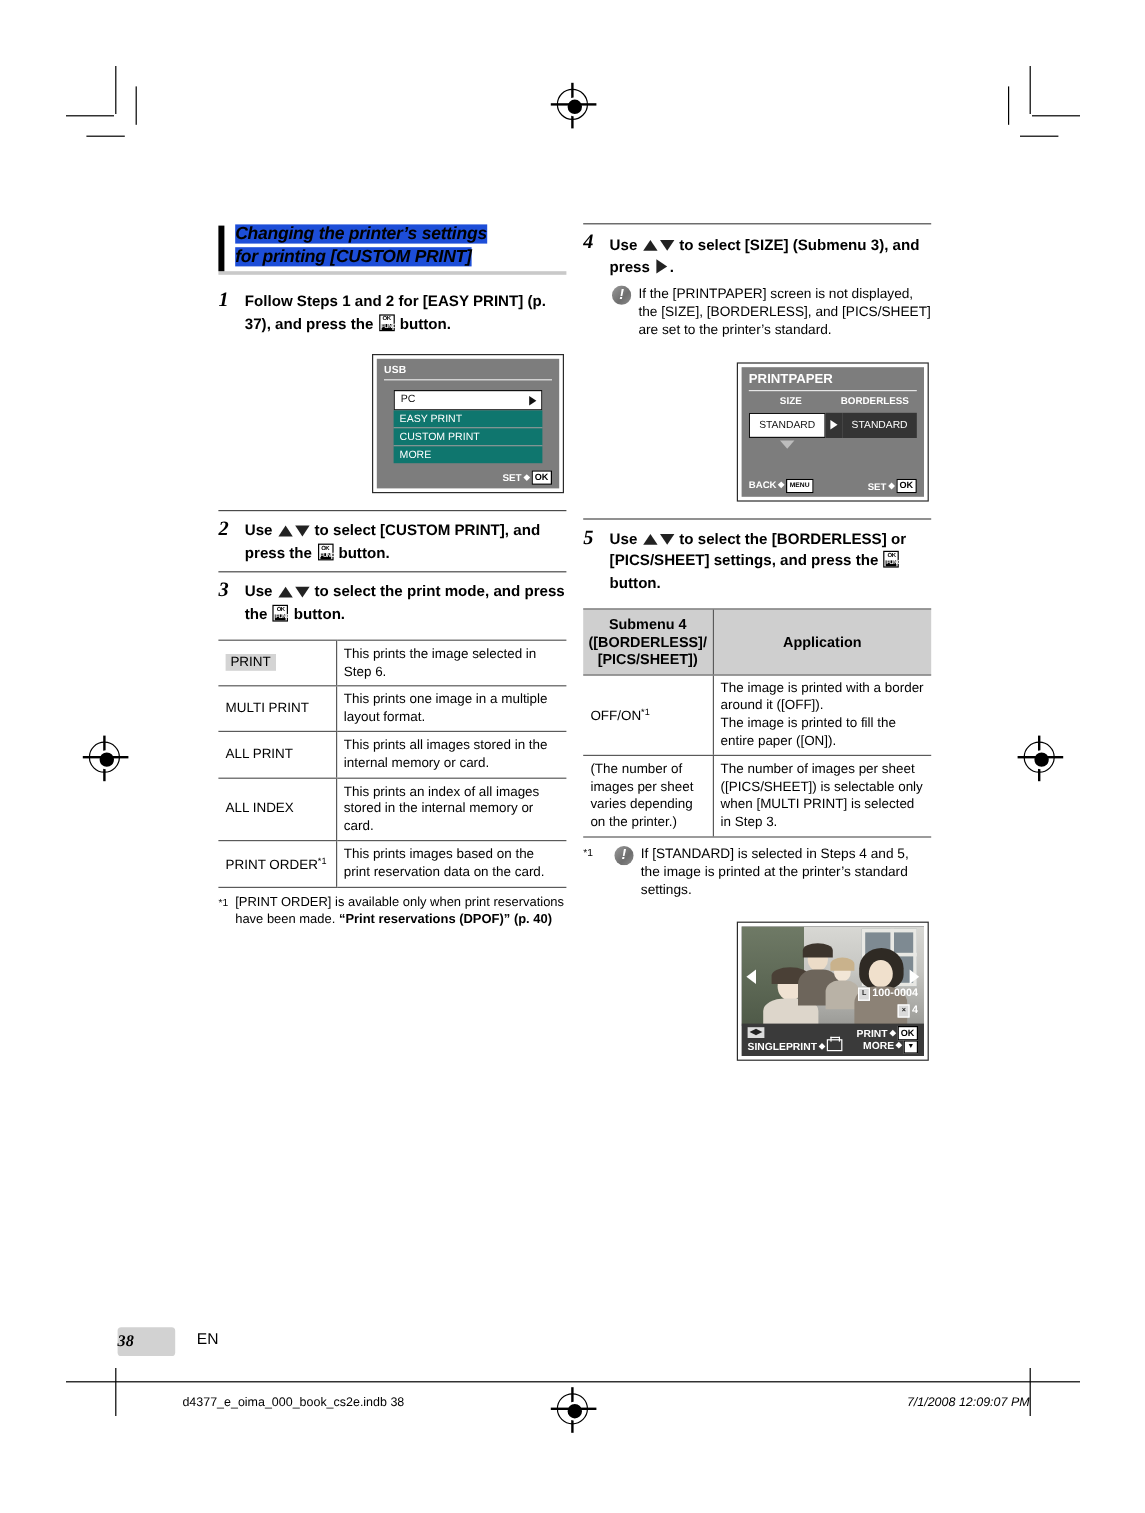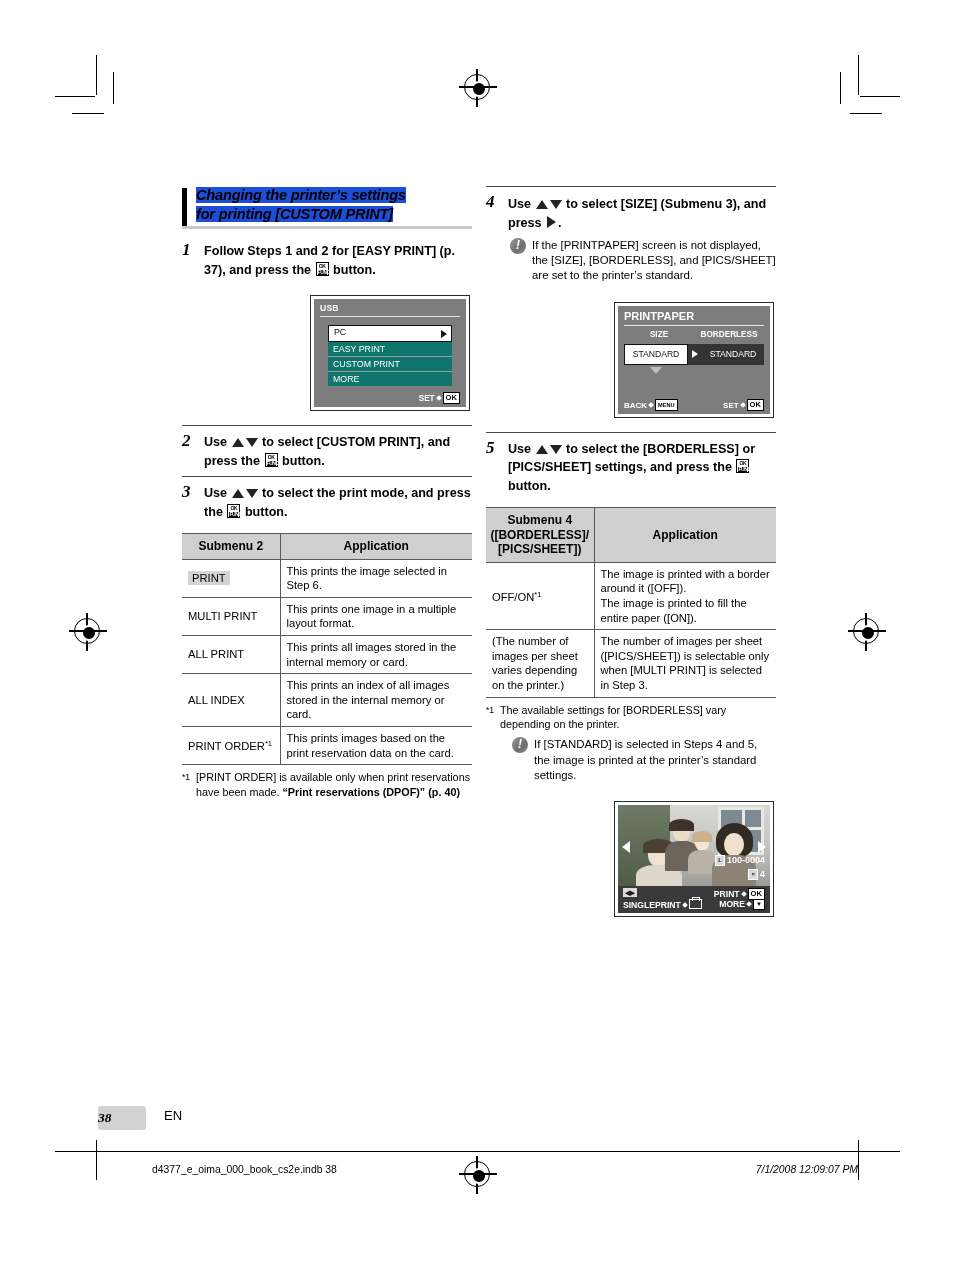--- a/index.html
+++ b/index.html
@@ -339,24 +339,20 @@
         <span>Use </span><span class="tri-up"></span><span class="tri-dn"></span><span> to select the print mode, and press the </span><span class="btn-ok"><i class="a">OK</i><i class="b">FUNC</i></span><span> button.</span>
       </div>
     </div>
 
     <table class="tbl">
       <colgroup>
           <col style="width:98px">
           <col style="width:192px">
         </colgroup>
       <tbody>
-          <tr>
-        <th>Submenu 2</th>
-        <th class="cdiv">Application</th>
-      </tr>
       <tr>
         <td><span class="hl-cell">PRINT</span></td>
         <td class="cdiv">This prints the image selected in Step 6.</td>
       </tr>
       <tr>
         <td>MULTI PRINT</td>
         <td class="cdiv">This prints one image in a multiple layout format.</td>
       </tr>
       <tr>
         <td>ALL PRINT</td>
@@ -441,21 +437,21 @@
 The image is printed to fill the entire paper ([ON]).</td>
       </tr>
       <tr>
         <td>(The number of images per sheet varies depending on the printer.)</td>
         <td class="cdiv">The number of images per sheet ([PICS/SHEET]) is selectable only when [MULTI PRINT] is selected in Step 3.</td>
       </tr>
     </tbody>
       </table>
 
     <div class="fn">
-      <span class="sup">*1</span><span>The available settings for [BORDERLESS] vary depending on the printer.</span>
+      <span class="sup">*1</span>
     </div>
 
     <div class="note" style="margin-left:24px;">
       <div class="note-ico"></div>
       <div class="note-txt">If [STANDARD] is selected in Steps 4 and 5, the image is printed at the printer’s standard settings.</div>
     </div>
 
     <div class="lcd" style="margin-top:16px;">
       <div class="lcd-inner ph-scr">
         <div class="ph-img">

